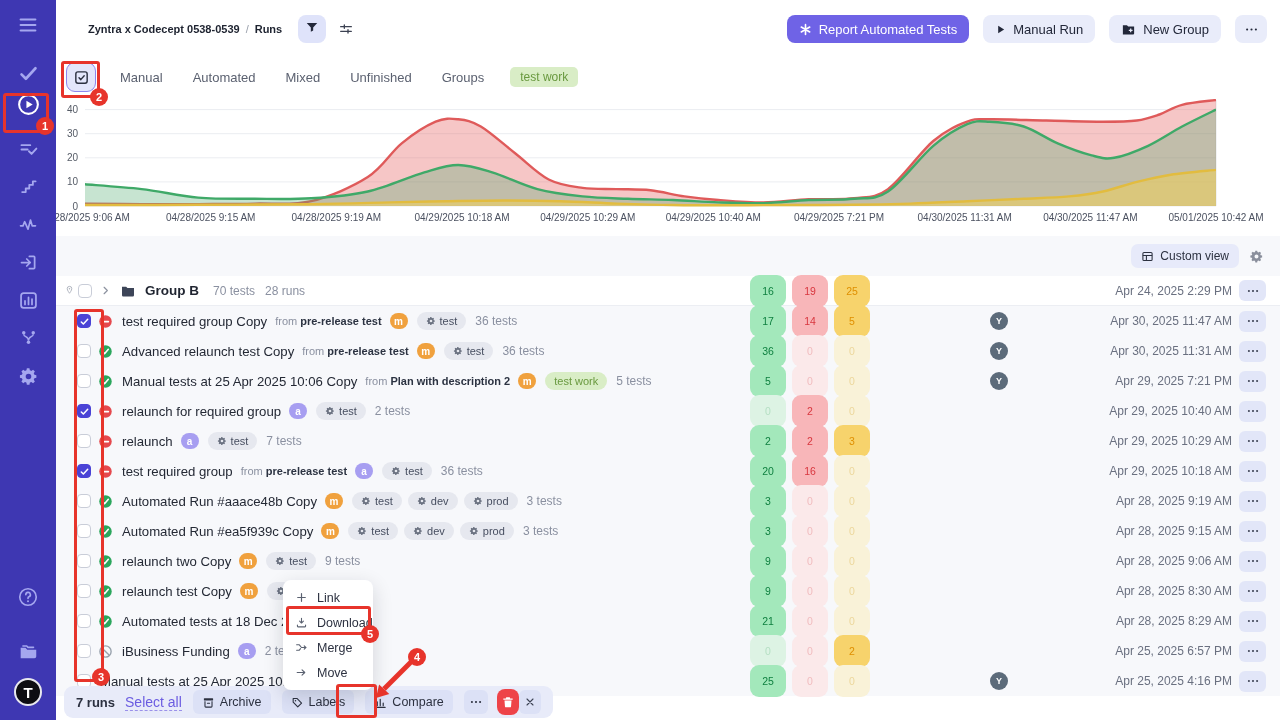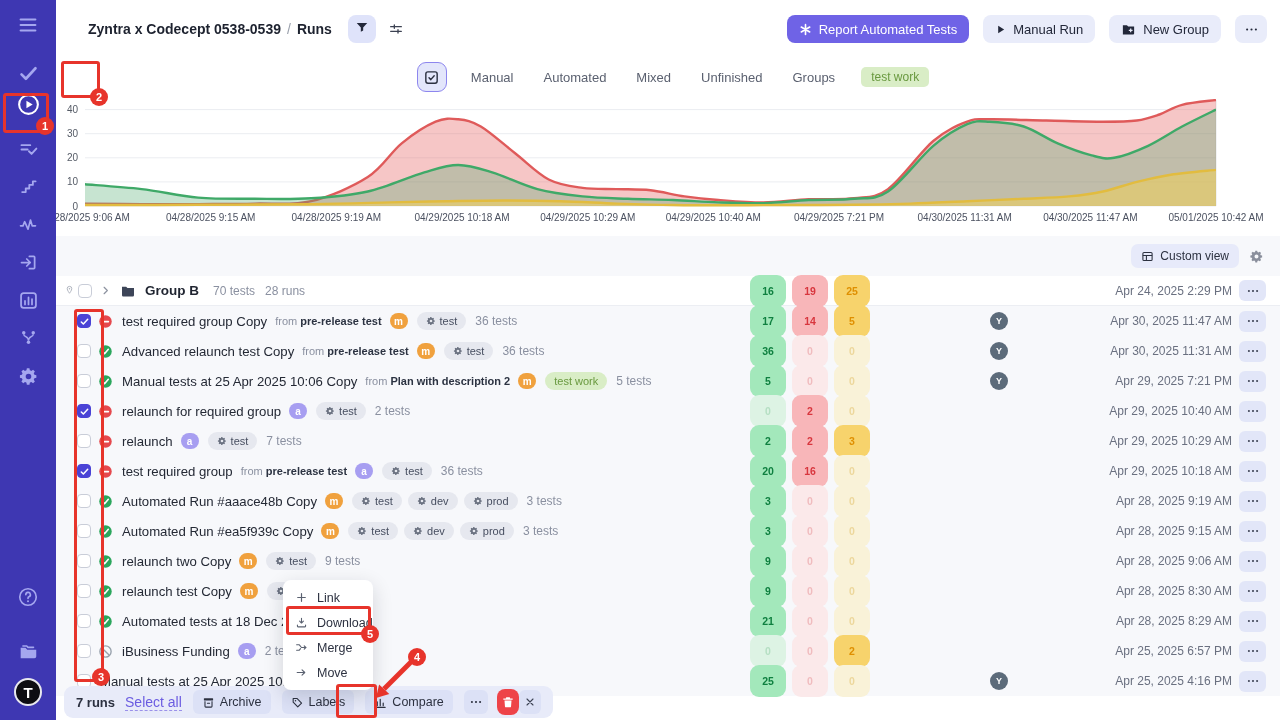--- a/index.html
+++ b/index.html
@@ -10,41 +10,41 @@
   .sidebar { position:absolute; left:0; top:0; width:56px; height:720px; background:#3e37b2; z-index:10; }
   .side-ic { position:absolute; left:0; width:56px; display:flex; justify-content:center; color:#a5a7ef; }
   .side-ic.active { color:#fff; }
   .side-logo { position:absolute; left:14px; width:28px; height:28px; border-radius:50%; background:#0d0d12; color:#fff;
     display:flex; align-items:center; justify-content:center; font-weight:bold; font-size:15px; border:2px solid #e8e8ee; }
 
   
   .main { position:absolute; left:56px; top:0; width:1224px; height:720px; background:#fff; }
 
   .topbar { position:absolute; top:0; left:0; width:1224px; height:58px; display:flex; align-items:center; background:#fff; }
-  .page-title { margin-left:32px; font-size:14px; color:#1d222f; white-space:nowrap; }
+  .page-title { margin-left:32px; font-size:11px; color:#1d222f; white-space:nowrap; }
   .page-title .proj { font-weight:bold; }
   .page-title .sep { color:#9aa0ac; font-weight:normal; margin:0 6px; }
   .page-title .sect { font-weight:bold; }
   .filter-btn { margin-left:16px; width:28px; height:28px; border-radius:8px; background:#dfe3fa; color:#23283a;
     display:flex; align-items:center; justify-content:center; cursor:pointer; }
   .search-box { margin-left:14px; width:146px; height:30px; border:1px solid #d7dae2; border-radius:7px; background:#fff;
     display:flex; align-items:center; padding:0 8px; gap:6px; color:#8a90a0; }
   .search-box input { border:none; outline:none; width:100px; font-size:12.5px; color:#444; background:transparent;
     font-family:"Liberation Sans", sans-serif; }
   .search-box input::placeholder { color:#8a90a0; }
   .sliders-ic { margin-left:12px; color:#3c4252; display:flex; }
   .top-actions { margin-left:auto; margin-right:13px; display:flex; align-items:center; gap:14px; }
   .btn { height:28px; border-radius:8px; display:flex; align-items:center; gap:7px; padding:3px 12px; font-size:13px;
     cursor:pointer; white-space:nowrap; }
   .btn-primary { background:#6f63e6; color:#fff; }
   .btn-light { background:#e9ecfa; color:#23283a; }
   .btn-sq { width:32px; justify-content:center; padding:0; }
 
   
-  .tabbar { position:absolute; top:58px; left:0; width:1224px; height:38px; display:flex; align-items:center; background:#fff;justify-content:center; }
+  .tabbar { position:absolute; top:58px; left:0; width:1224px; height:38px; display:flex; align-items:center; background:#fff; }
   .select-toggle { margin-left:10px; width:30px; height:30px; background:#e3e6fb; border:1.5px solid #8d86ee; border-radius:9px;
     display:flex; align-items:center; justify-content:center; color:#2b3040; cursor:pointer; }
   .tabs { display:flex; margin-left:24px; gap:30px; }
   .tab { font-size:13px; color:#5b6170; cursor:pointer; }
   .pill-green { background:#d9edc6; color:#69993f; font-size:12px; padding:3px 10px; border-radius:5px; margin-left:26px; }
 
   
   .chart-wrap { position:absolute; top:96px; left:0; width:1224px; height:140px; background:#fff; }
 
   
@@ -76,21 +76,21 @@
   .owner.m { background:#f0a13e; }
   .owner.a { background:#a79ef1; }
   .envs { display:flex; gap:6px; margin-left:9px; }
   .env { background:#e6e8ef; border-radius:9px; height:18px; padding:0 9px; font-size:11px; color:#474e60;
     display:flex; align-items:center; gap:4px; }
   .env .g { color:#6a7180; display:flex; }
   .lbl { background:#d9edc6; border-radius:9px; height:18px; padding:0 9px; font-size:11px; color:#69993f;
     display:flex; align-items:center; margin-left:9px; }
   .rtests { font-size:12px; color:#8a90a0; margin-left:9px; white-space:nowrap; }
   .counts { position:absolute; left:694px; display:flex; gap:6px; }
-  .cpill { width:36px; height:32px; border-radius:9px; font-size:10.5px; font-weight:bold;
+  .cpill { width:36px; height:32px; border-radius:9px; font-size:10.5px; font-weight:normal;
     display:flex; align-items:center; justify-content:center; }
   .cg1 { background:#a3e8bb; color:#0f8040; } .cg0 { background:#ddf3e4; color:#b5dfc3; }
   .cr1 { background:#f8b6b9; color:#d8363e; } .cr0 { background:#fbe9ea; color:#f0bcbf; }
   .cy1 { background:#f7d36c; color:#df8f00; } .cy0 { background:#f9f2d8; color:#ecd79c; }
   .avatar { position:absolute; left:934px; width:18px; height:18px; border-radius:50%; background:#5c6b7a; color:#fff;
     font-size:9px; font-weight:bold; display:flex; align-items:center; justify-content:center; }
   .rdate { position:absolute; right:48px; width:200px; text-align:right; font-size:12px; color:#6a7080; white-space:nowrap; }
   .dots-btn { position:absolute; right:14px; width:27px; height:21px; border-radius:6px; background:#e2e6f8; color:#3d4354;
     display:flex; align-items:center; justify-content:center; cursor:pointer; }
 

